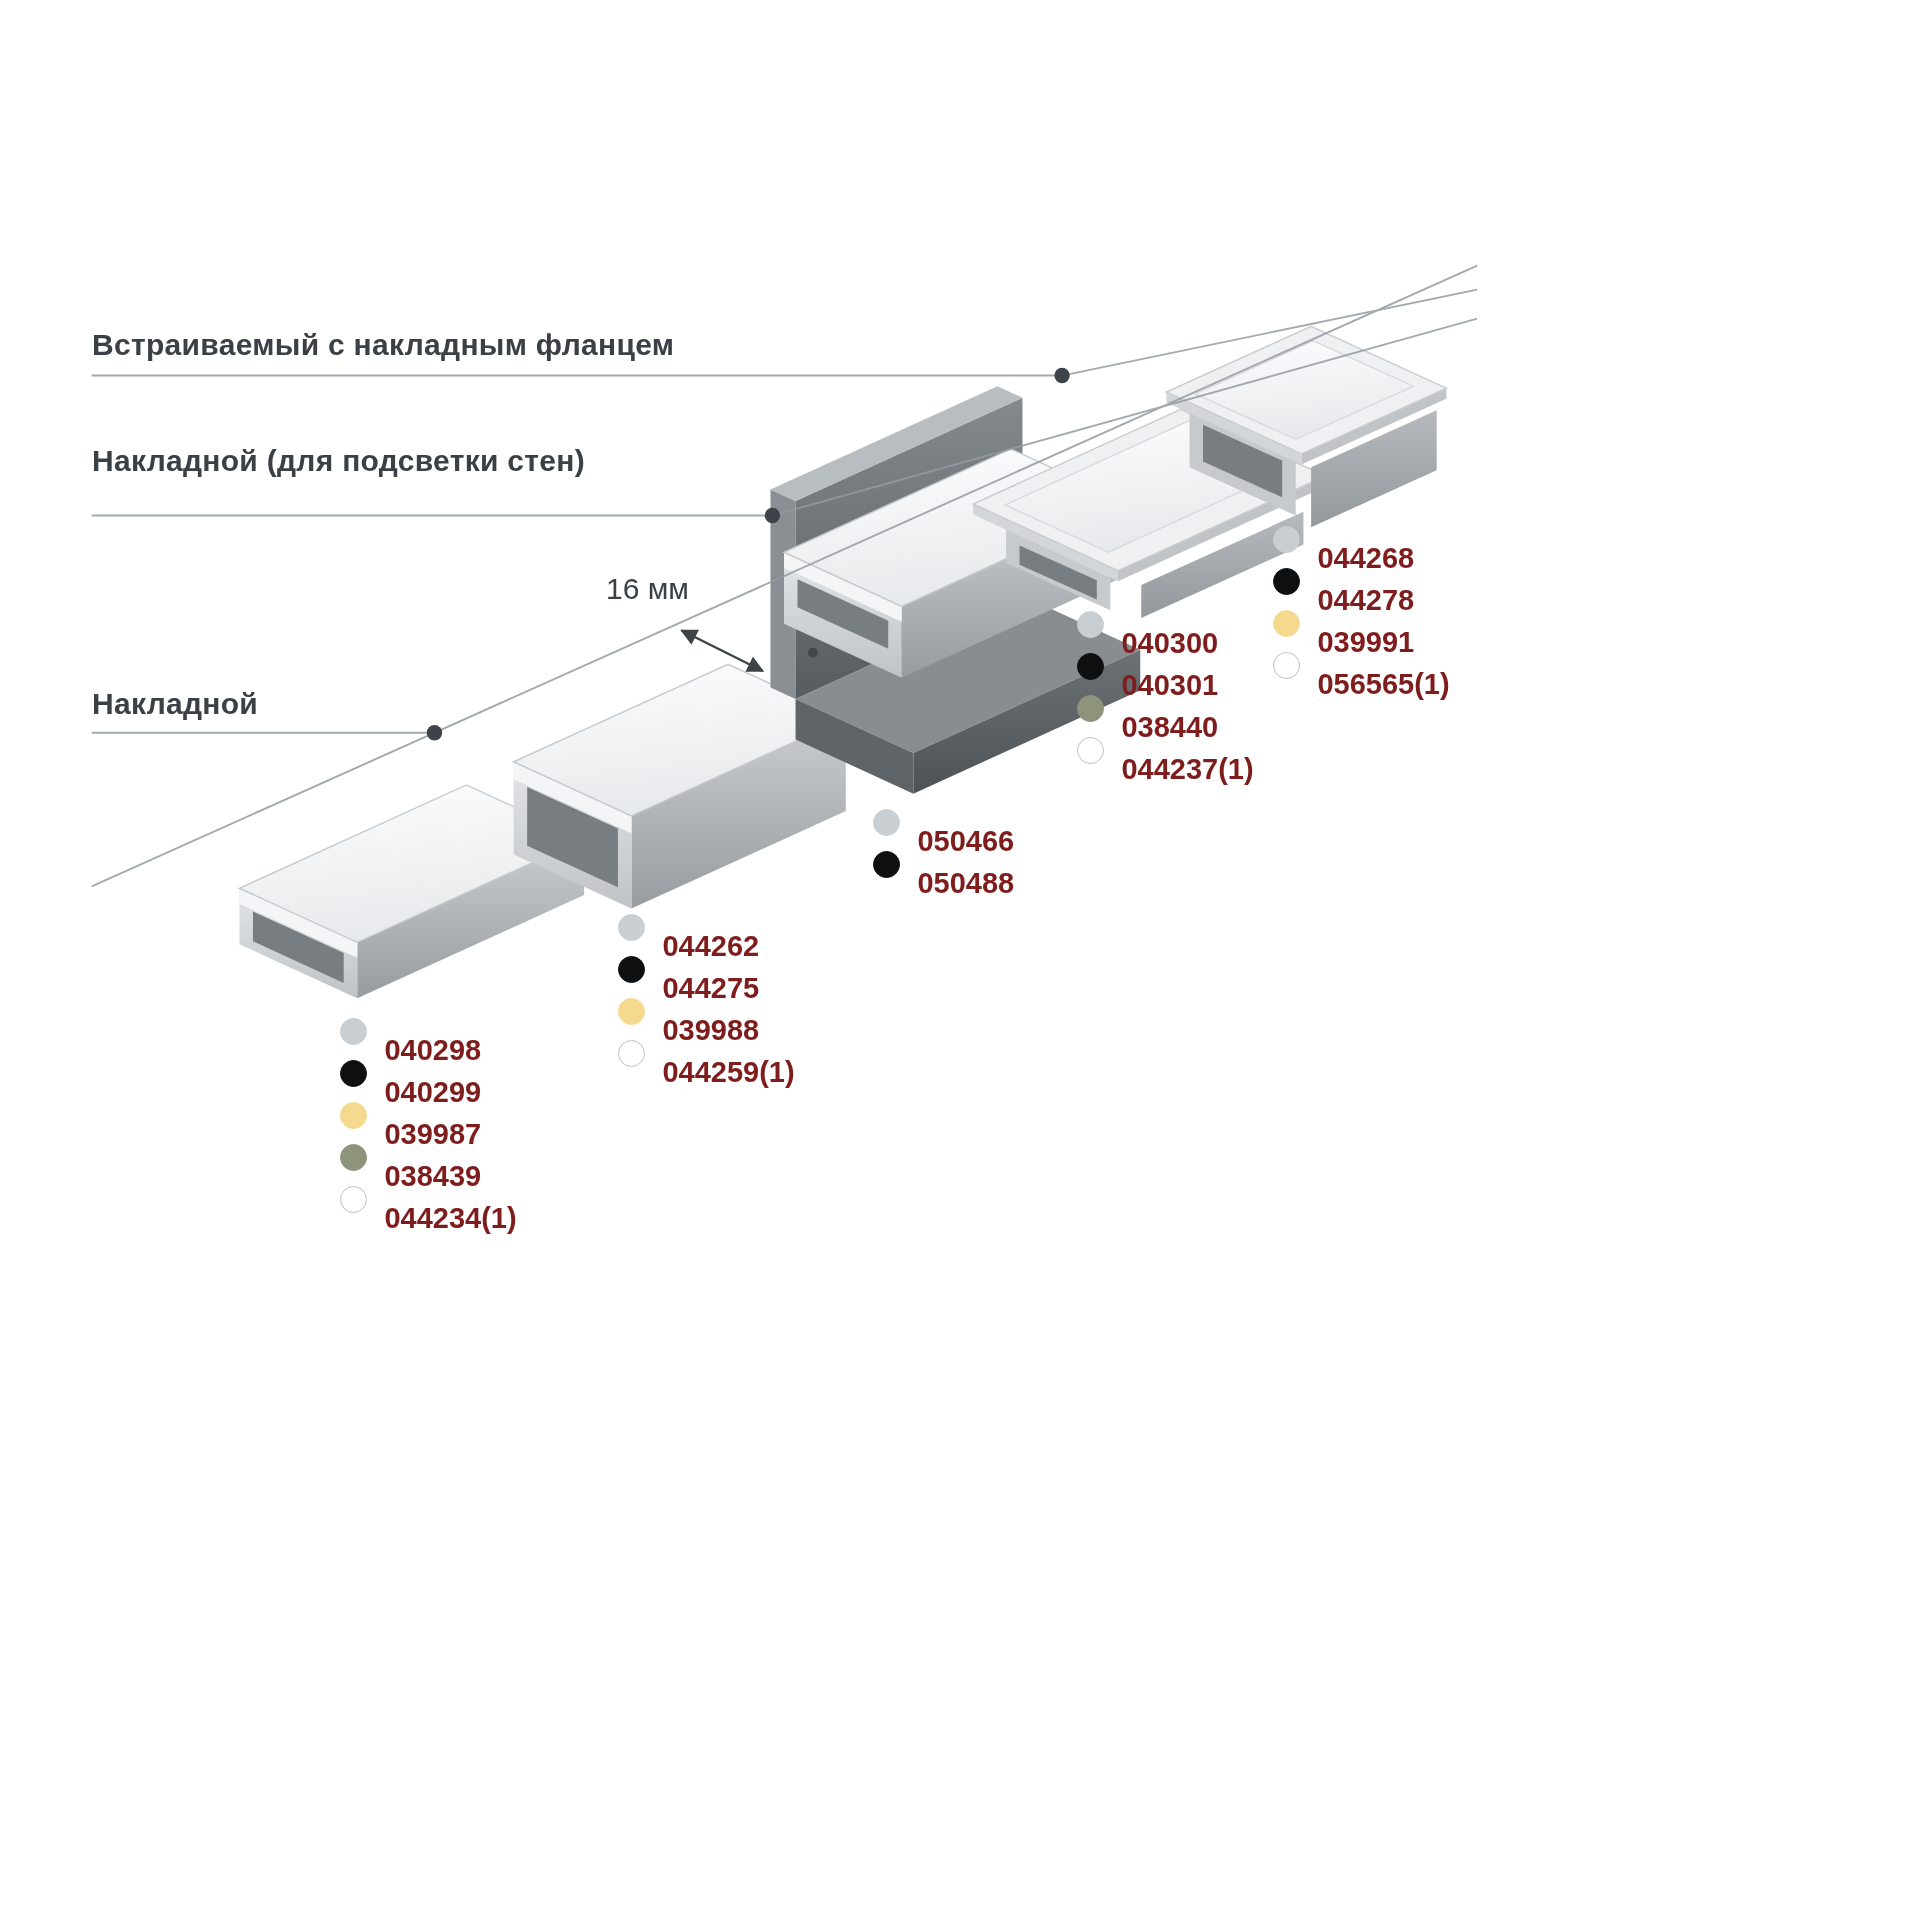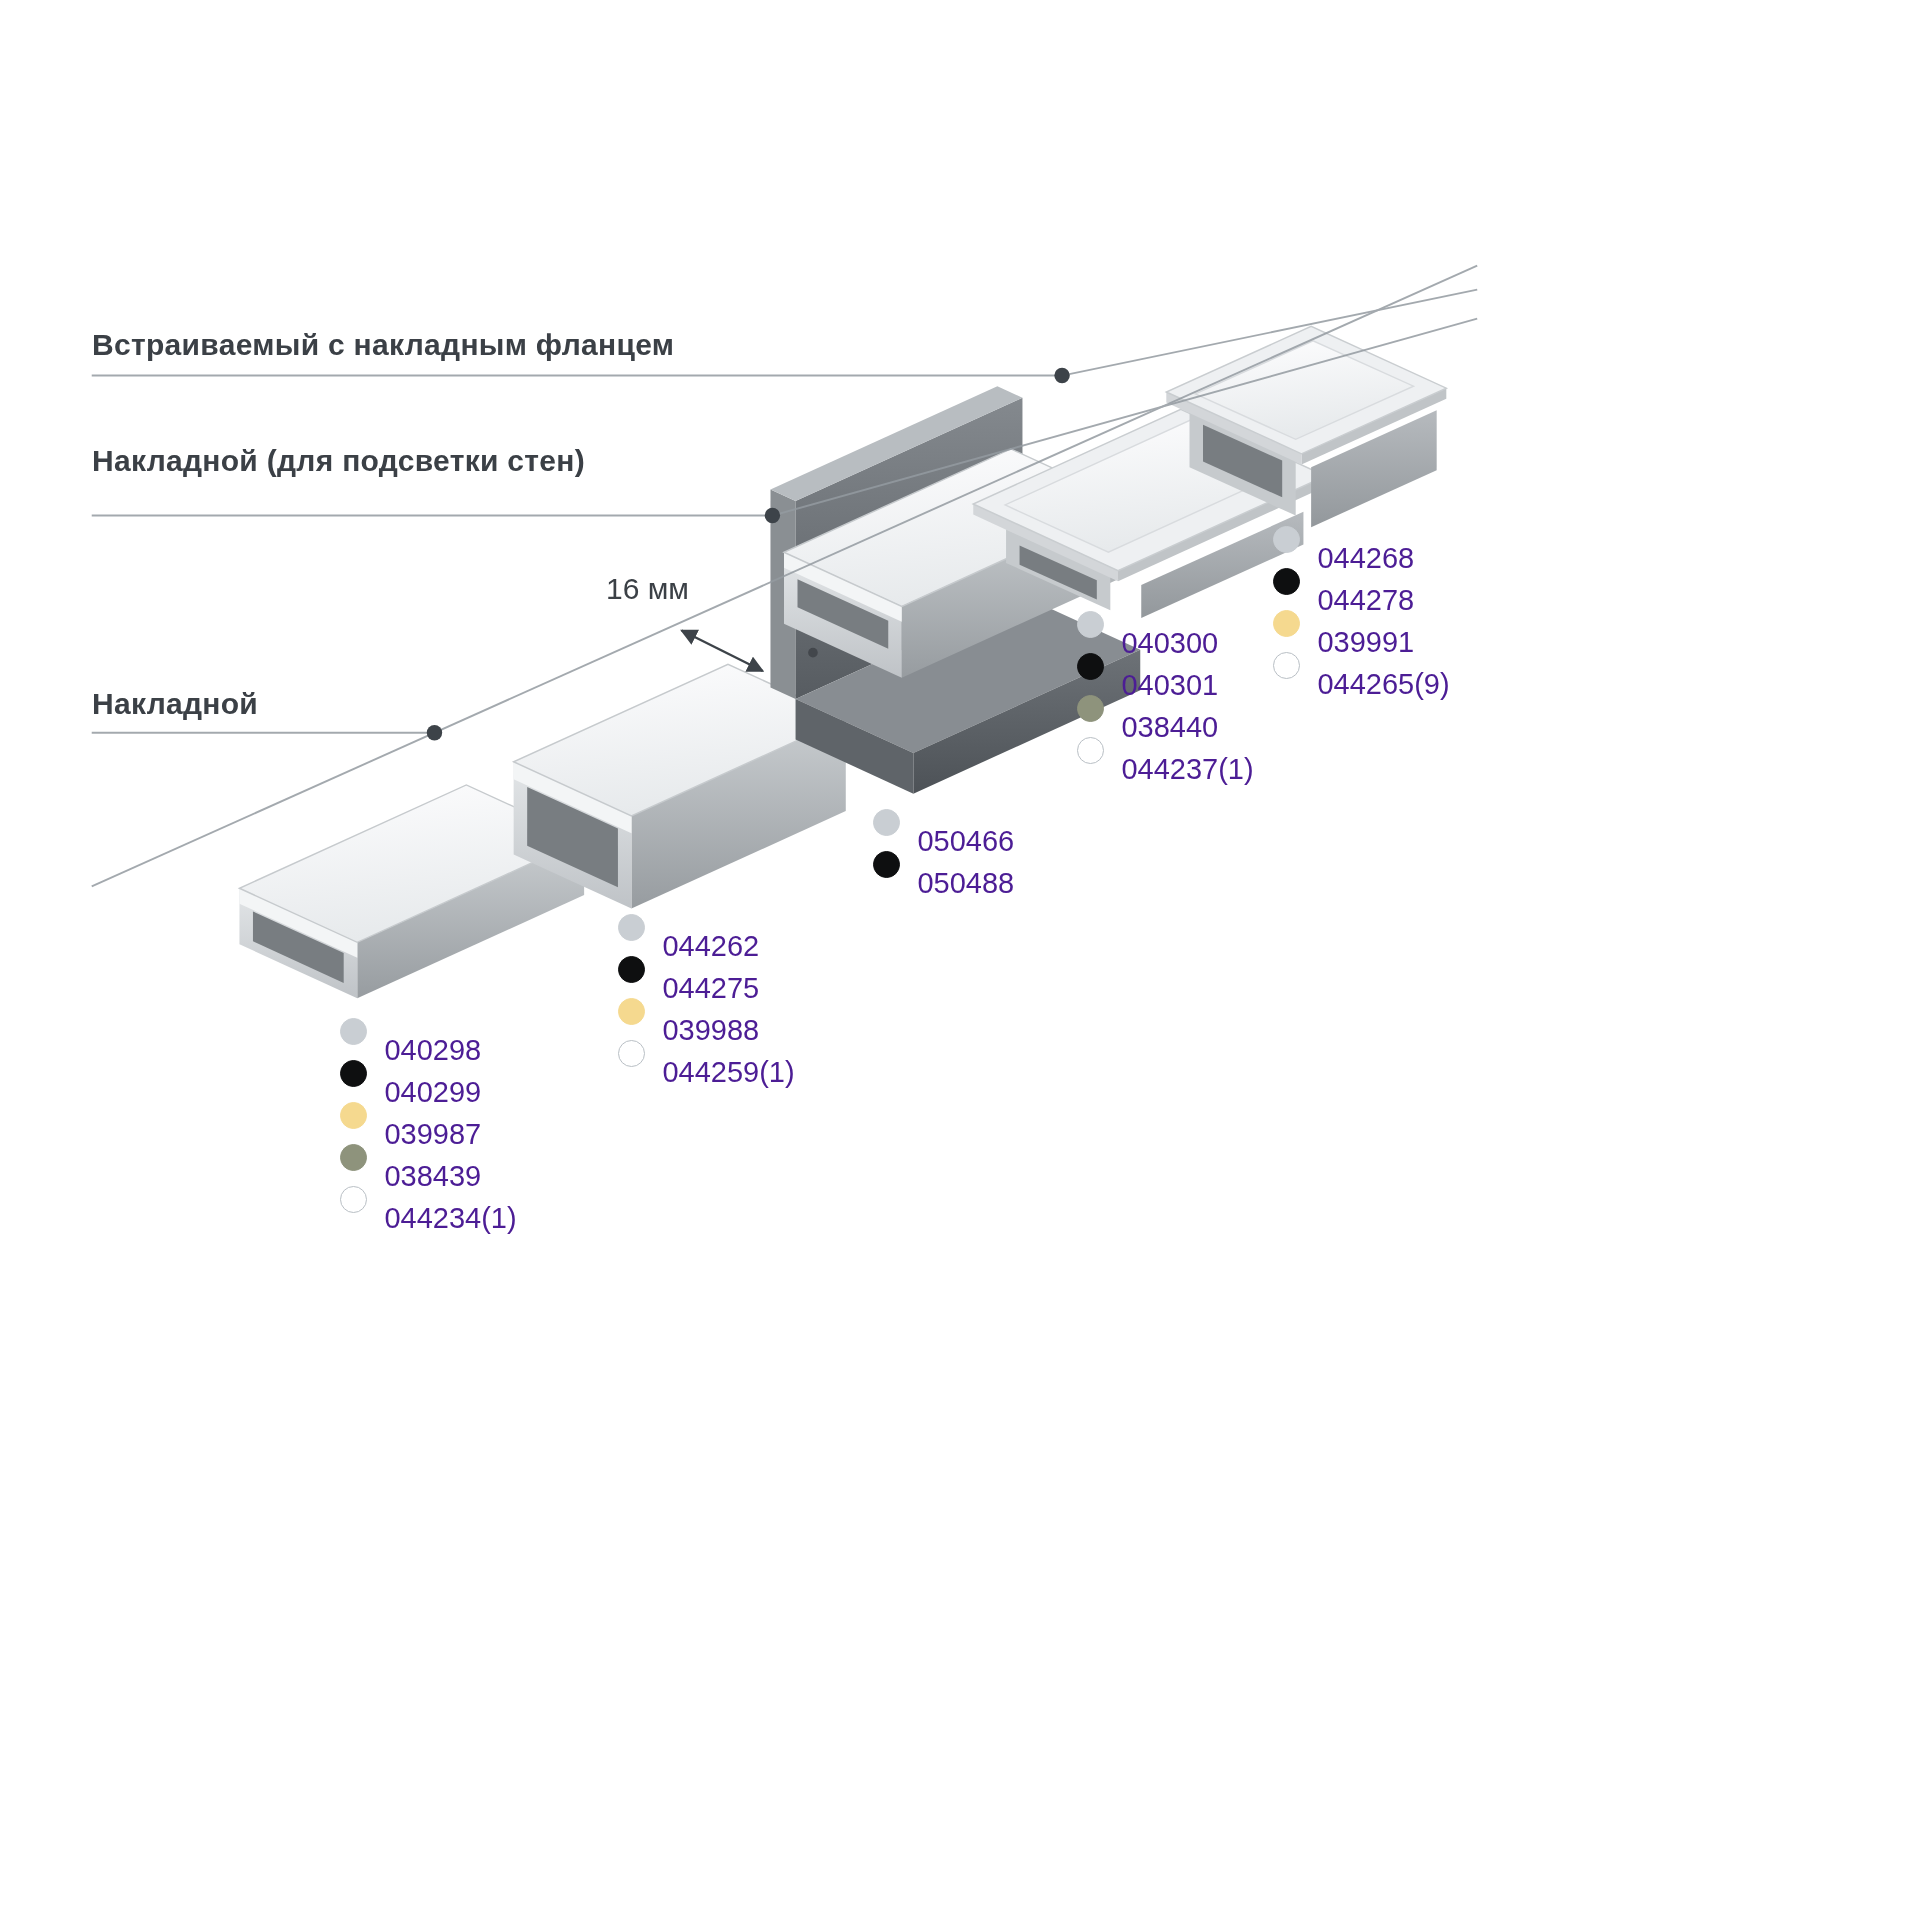--- a/index.html
+++ b/index.html
@@ -7,21 +7,21 @@
   #canvas{position:relative;width:1931px;height:1931px;background:#ffffff;overflow:hidden;}
   #scene{position:absolute;left:0;top:0;}
   .cat-label{position:absolute;font-size:30px;font-weight:700;letter-spacing:0.3px;white-space:nowrap;text-align:center;}
   #label-recessed{left:92px;top:328px;}
   #label-wall{left:92px;top:444px;}
   #label-surface{left:92px;top:687px;}
   #dim-label{position:absolute;left:606px;top:572px;font-size:30px;font-weight:400;}
   .group{position:absolute;}
   .row{display:flex;align-items:center;height:42px;}
   .dot{width:27px;height:27px;border-radius:50%;border:1.9px solid transparent;box-sizing:border-box;margin-right:17.4px;flex:none;}
-  .code{font-size:29px;font-weight:400;white-space:nowrap;color:#4c1d95;margin-top:38px;}
+  .code{font-size:29px;font-weight:700;white-space:nowrap;color:#7f1d1d;margin-top:38px;}
   #g1{left:340px;top:1010px;text-align:right;}
   #g2{left:618px;top:906px;}
   #g3{left:873px;top:801px;text-align:center;}
   #g4{left:1077px;top:603px;}
   #g5{left:1273px;top:518px;}
 </style>
 </head>
 <body>
 
 <div id="canvas">
@@ -210,18 +210,18 @@
     <div class="row">
       <span class="dot" style="background: rgb(14, 15, 16); border-color: rgb(14, 15, 16);"></span>
       <span class="code">044278</span>
     </div>
     <div class="row">
       <span class="dot" style="background: rgb(245, 217, 143); border-color: rgb(245, 217, 143);"></span>
       <span class="code">039991</span>
     </div>
     <div class="row">
       <span class="dot" style="background: rgb(255, 255, 255); border-color: rgb(185, 191, 197);"></span>
-      <span class="code">044265(9)</span>
+      <span class="code">056565(1)</span>
     </div>
   </div>
 
 </div>
 
 
 </body></html>

